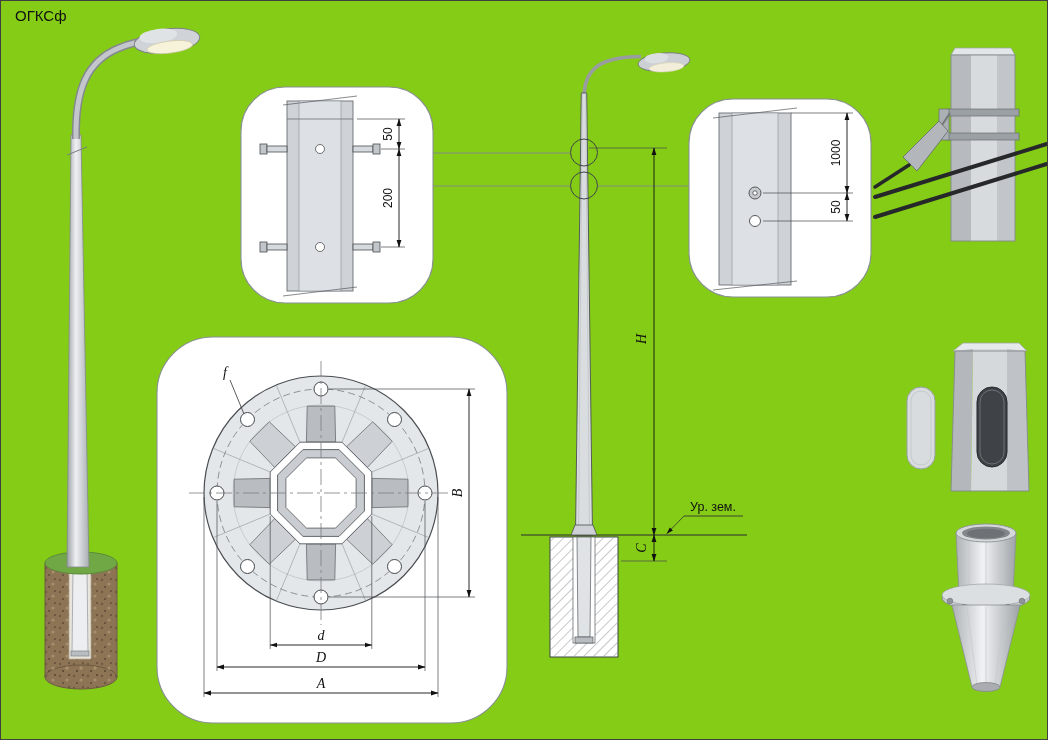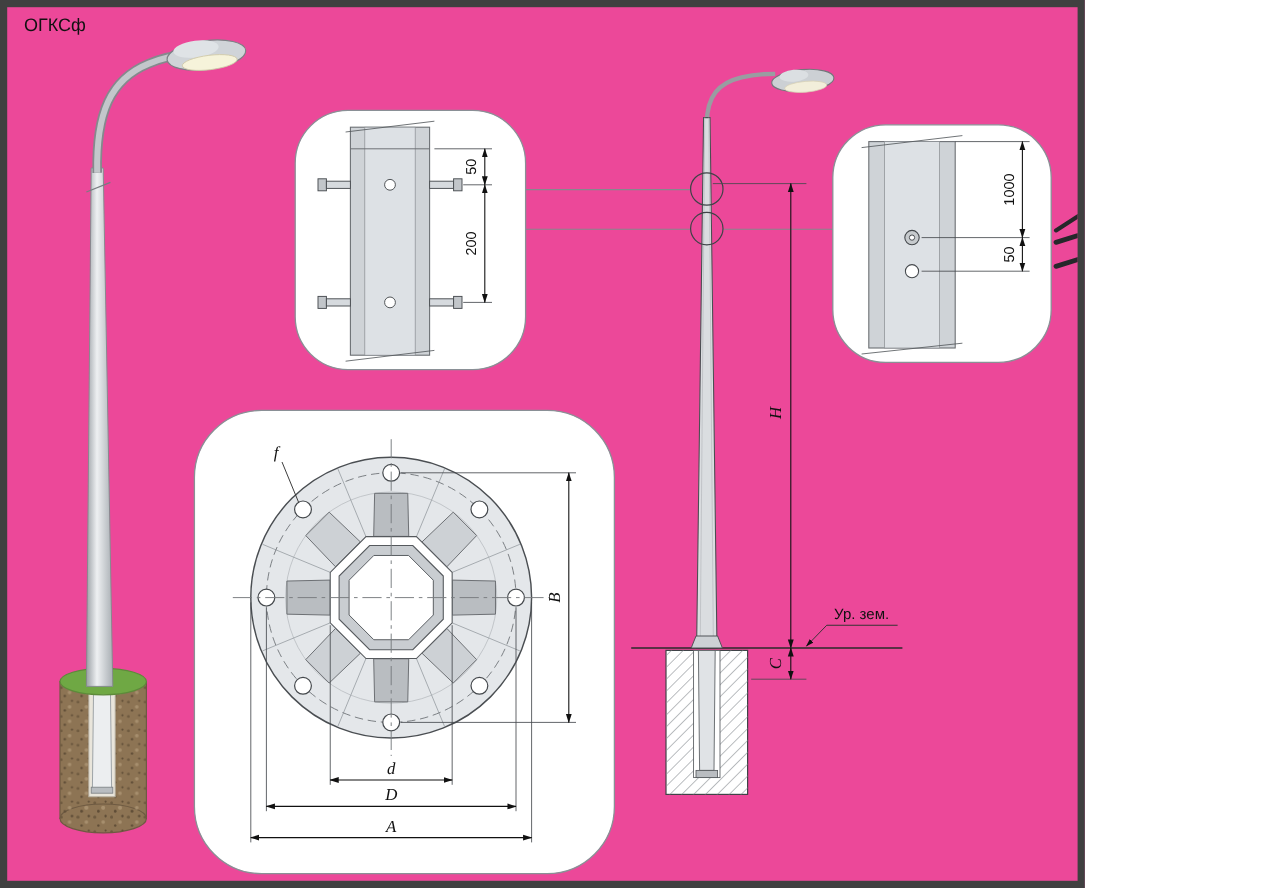--- a/index.html
+++ b/index.html
@@ -1,16 +1,16 @@
 <!DOCTYPE html>
 <html><head>
 <meta charset="utf-8">
 <style>
   html,body{margin:0;padding:0;background:#fff}
-  .canvas{position:relative;width:904px;height:740px;background:#ec4899;border:6px solid #404040;
+  .canvas{position:relative;width:1048px;height:740px;background:#84cc16;border:1px solid #404040;
           box-sizing:border-box;overflow:hidden;font-family:"Liberation Sans",sans-serif}
   svg{position:absolute;left:0;top:0;display:block}
   .ttl{font-family:"Liberation Sans",sans-serif;font-size:15px;fill:#111}
   .dimtxt{font-family:"Liberation Sans",sans-serif;font-size:12px;fill:#111}
   .dimletter{font-family:"Liberation Serif",serif;font-style:italic;font-size:14px;fill:#111}
   .lbl{font-family:"Liberation Sans",sans-serif;font-size:12.5px;fill:#111}
   .dim{stroke:#111;stroke-width:0.9;fill:none}
   .ext{stroke:#45494d;stroke-width:0.7;fill:none}
   .panel{fill:#ffffff;stroke:#8a9096;stroke-width:1.1}
 </style>

